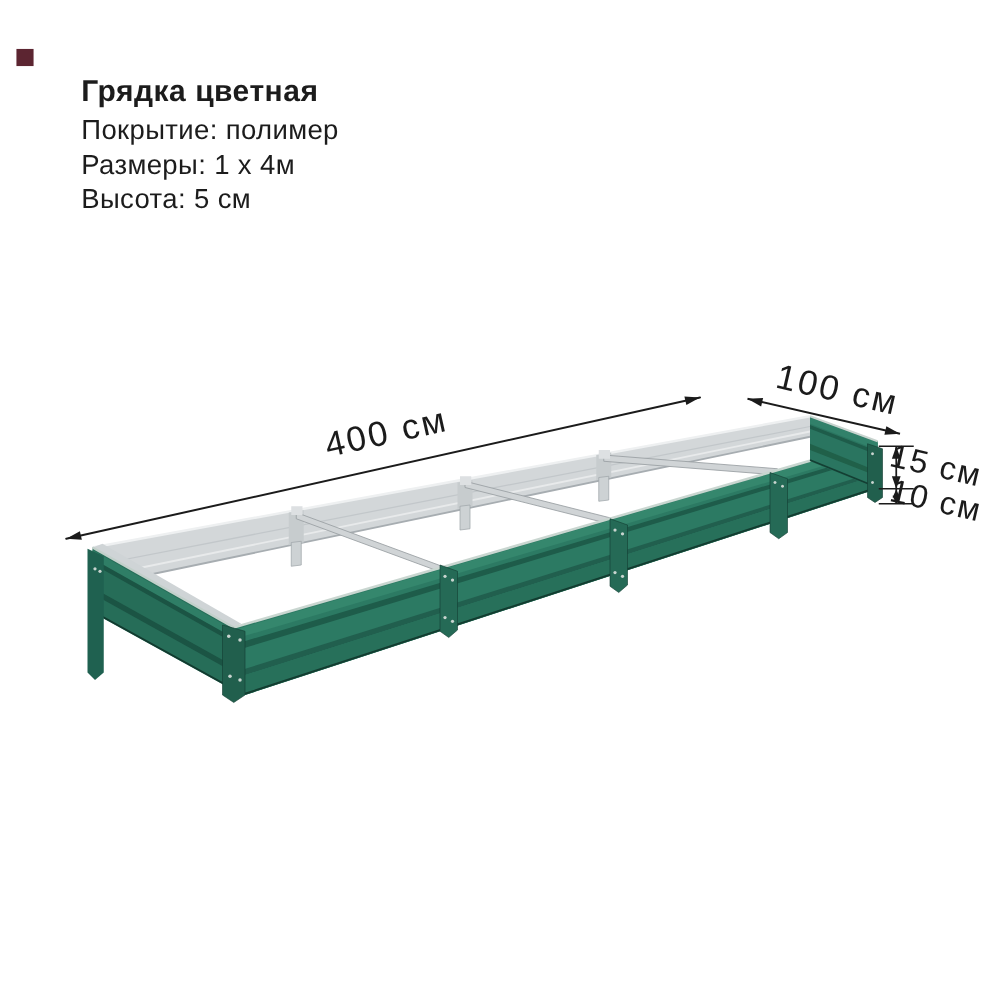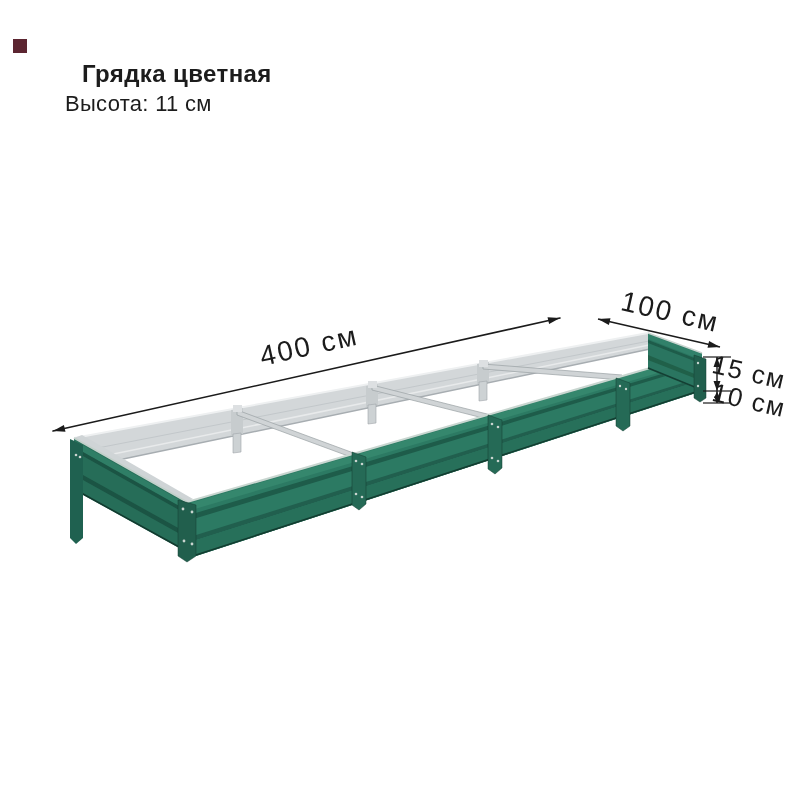--- a/index.html
+++ b/index.html
@@ -5,21 +5,21 @@
   html,body{margin:0;padding:0;}
   body{
     width:800px;height:800px;background:#ffffff;position:relative;overflow:hidden;
     font-family:"Liberation Sans", sans-serif;
   }
   .swatch-wrap{position:absolute;left:13px;top:39px;width:14px;height:14px;}
   .info{
     position:absolute;left:65px;top:60px;color:#1c1c1c;
   }
   .info .title{
-    font-size:24px;font-weight:bold;letter-spacing:0.4px;line-height:27px;margin:0 0 3px 17px;
+    font-size:24px;font-weight:bold;letter-spacing:0.4px;line-height:27px;margin:0 0 3px 0;
   }
   .info .spec{
     font-size:22px;font-weight:normal;letter-spacing:0.3px;line-height:27.5px;margin:0;
   }
   svg.drawing{position:absolute;left:0;top:0;width:800px;height:800px;}
   .dim-text{
     font-family:"Liberation Sans", sans-serif;
     fill:#1b1b1b;
   }
   .dim-big{font-size:28px;letter-spacing:2px;}
@@ -29,21 +29,23 @@
 <body>
 
 <div class="swatch-wrap">
   <svg width="14" height="14">
     <rect x="0" y="0" width="14" height="14" fill="#5c2531"></rect>
   </svg>
 </div>
 
 <div class="info">
   <p class="title">Грядка цветная</p>
-  <p class="spec">Высота: 11 см</p>
+  <p class="spec">Покрытие: полимер</p>
+  <p class="spec">Размеры: 1 х 4м</p>
+  <p class="spec">Высота: 5 см</p>
 </div>
 
 <svg class="drawing" viewBox="0 0 800 800">
 
   <g>
     <polygon points="74,438 648,333 650,349 80,468" fill="#d3d7d9"></polygon>
     <line x1="77" y1="452" x2="649" y2="341" stroke="#c2c7ca" stroke-width="1"></line>
     <line x1="79" y1="461" x2="649" y2="345" stroke="#e8eaeb" stroke-width="1.5"></line>
     <line x1="80" y1="468" x2="650" y2="349" stroke="#a7adb1" stroke-width="1.5"></line>
     <line x1="74" y1="438" x2="648" y2="333" stroke="#eef0f1" stroke-width="2"></line>

